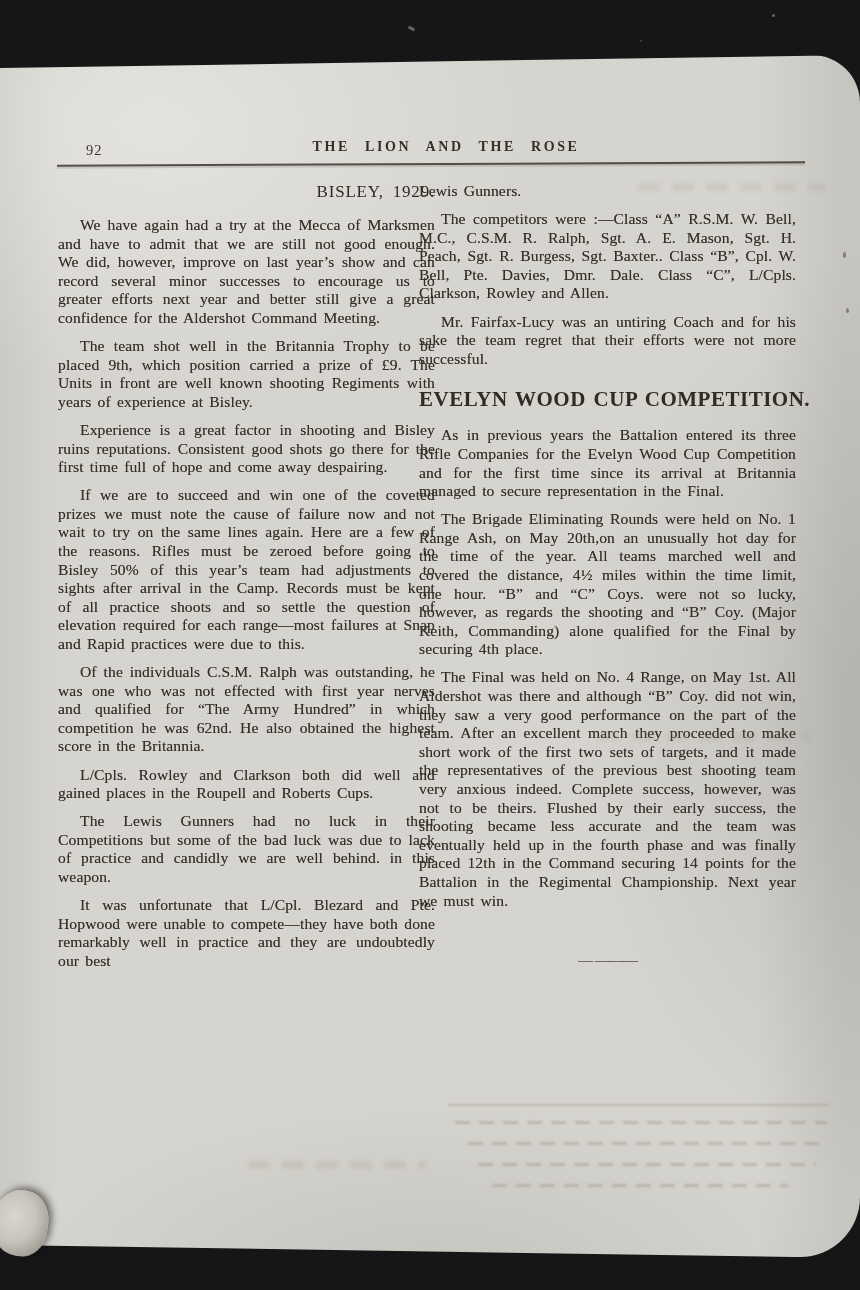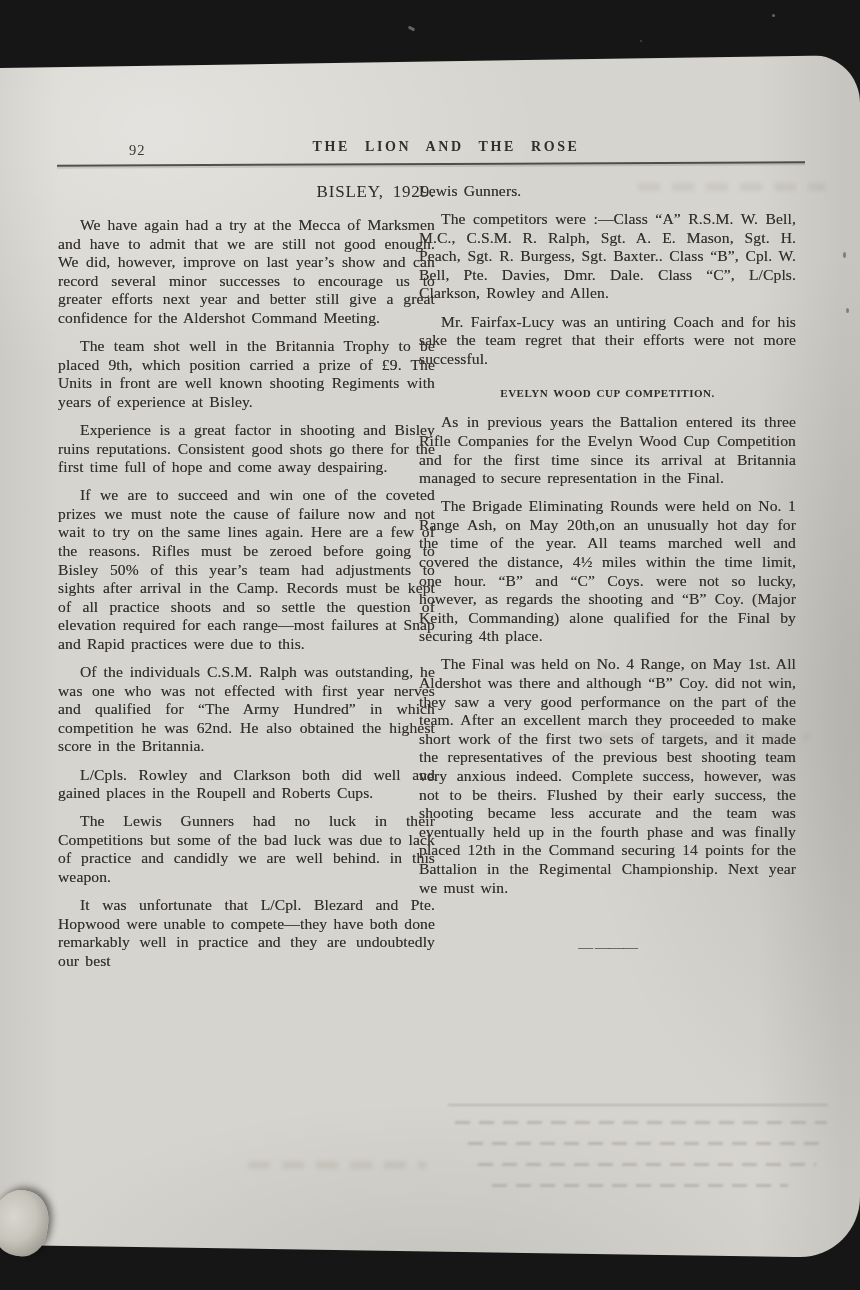--- a/index.html
+++ b/index.html
@@ -40,21 +40,21 @@
   
   .speck{position:absolute;background:#8f8f88;opacity:.65;border-radius:2px;z-index:2;}
   .speck.s1{left:408px;top:27px;width:7px;height:3px;transform:rotate(28deg);}
   .speck.s2{left:772px;top:14px;width:3px;height:3px;}
   .speck.s3{left:640px;top:40px;width:2px;height:2px;opacity:.4;}
 
   
   .running-head{position:absolute;left:0;top:84px;width:860px;height:22px;}
   .page-number{
     position:absolute;left:86px;top:3px;
-    font-size:14.5px;color:#3a362f;letter-spacing:1px;margin-left:43px;
+    font-size:14.5px;color:#3a362f;letter-spacing:1px;
   }
   .journal-title{
     position:absolute;left:16px;top:0;width:860px;
     text-align:center;
     font-size:14px;font-weight:bold;color:#332f29;
     letter-spacing:2.6px;word-spacing:9px;
   }
   .header-rule{
     position:absolute;left:57px;top:108px;width:748px;height:2px;
     background:#3a362f;opacity:.85;
@@ -65,21 +65,21 @@
   .col{position:absolute;top:127px;width:377px;color:#332f29;}
   .col-left{left:58px;}
   .col-right{left:419px;}
 
   .article-heading{
     font-size:17px;font-weight:normal;text-align:right;
     letter-spacing:.8px;word-spacing:4px;
     margin:0 0 14px 0;color:#2f2b25;
   }
   .section-heading{
-    font-size:11px;font-weight:bold;text-align:center;
+    font-size:21px;font-weight:bold;text-align:center;
     letter-spacing:.5px;word-spacing:2px;
     margin:19px 0 14px 0;color:#2f2b25;
     white-space:nowrap;
   }
   .para{
     font-size:15.6px;line-height:18.6px;
     text-align:justify;text-indent:22px;
     word-spacing:2.2px;letter-spacing:.1px;
     margin:0 0 9.5px 0;
     text-shadow:0 0 .4px rgba(51,47,41,.55);

